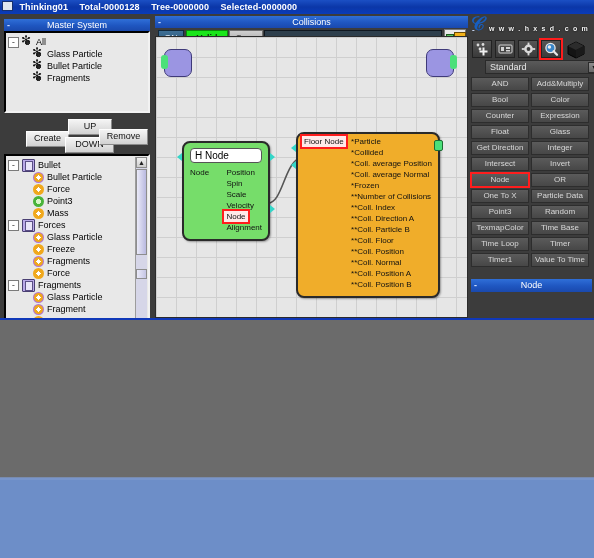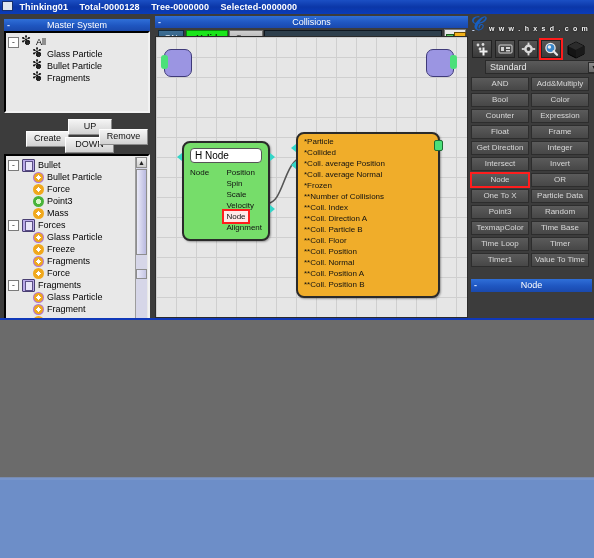--- a/index.html
+++ b/index.html
@@ -327,20 +327,23 @@
             <div class="prt">Alignment</div>
           </div>
         </div>
       </div>
 
       <div class="node o" id="node-o">
         <div class="jack l" style="top:10px"></div>
         <div class="jack l" style="top:27px"></div>
         <div class="dot" style="right:-5px;top:6px"></div>
         <div class="ports">
+          <div class="pl">
+            <div class="prt"><span class="hl">Floor Node</span></div>
+          </div>
           <div class="pr" id="o-outs">
               <div class="prt">*Particle</div>
               <div class="prt">*Collided</div>
               <div class="prt">*Coll. average Position</div>
               <div class="prt">*Coll. average Normal</div>
               <div class="prt">*Frozen</div>
               <div class="prt">**Number of Collisions</div>
               <div class="prt">**Coll. Index</div>
               <div class="prt">**Coll. Direction A</div>
               <div class="prt">**Coll. Particle B</div>
@@ -414,21 +417,21 @@
     </div>
 
     <div id="opgrid">
         <div class="opbtn">AND</div>
         <div class="opbtn">Add&amp;Multiply</div>
         <div class="opbtn">Bool</div>
         <div class="opbtn">Color</div>
         <div class="opbtn">Counter</div>
         <div class="opbtn">Expression</div>
         <div class="opbtn">Float</div>
-        <div class="opbtn">Frame</div>
+        <div class="opbtn">Glass</div>
         <div class="opbtn">Get Direction</div>
         <div class="opbtn">Integer</div>
         <div class="opbtn">Intersect</div>
         <div class="opbtn">Invert</div>
         <div class="opbtn sel">Node</div>
         <div class="opbtn">OR</div>
         <div class="opbtn">One To X</div>
         <div class="opbtn">Particle Data</div>
         <div class="opbtn">Point3</div>
         <div class="opbtn">Random</div>

